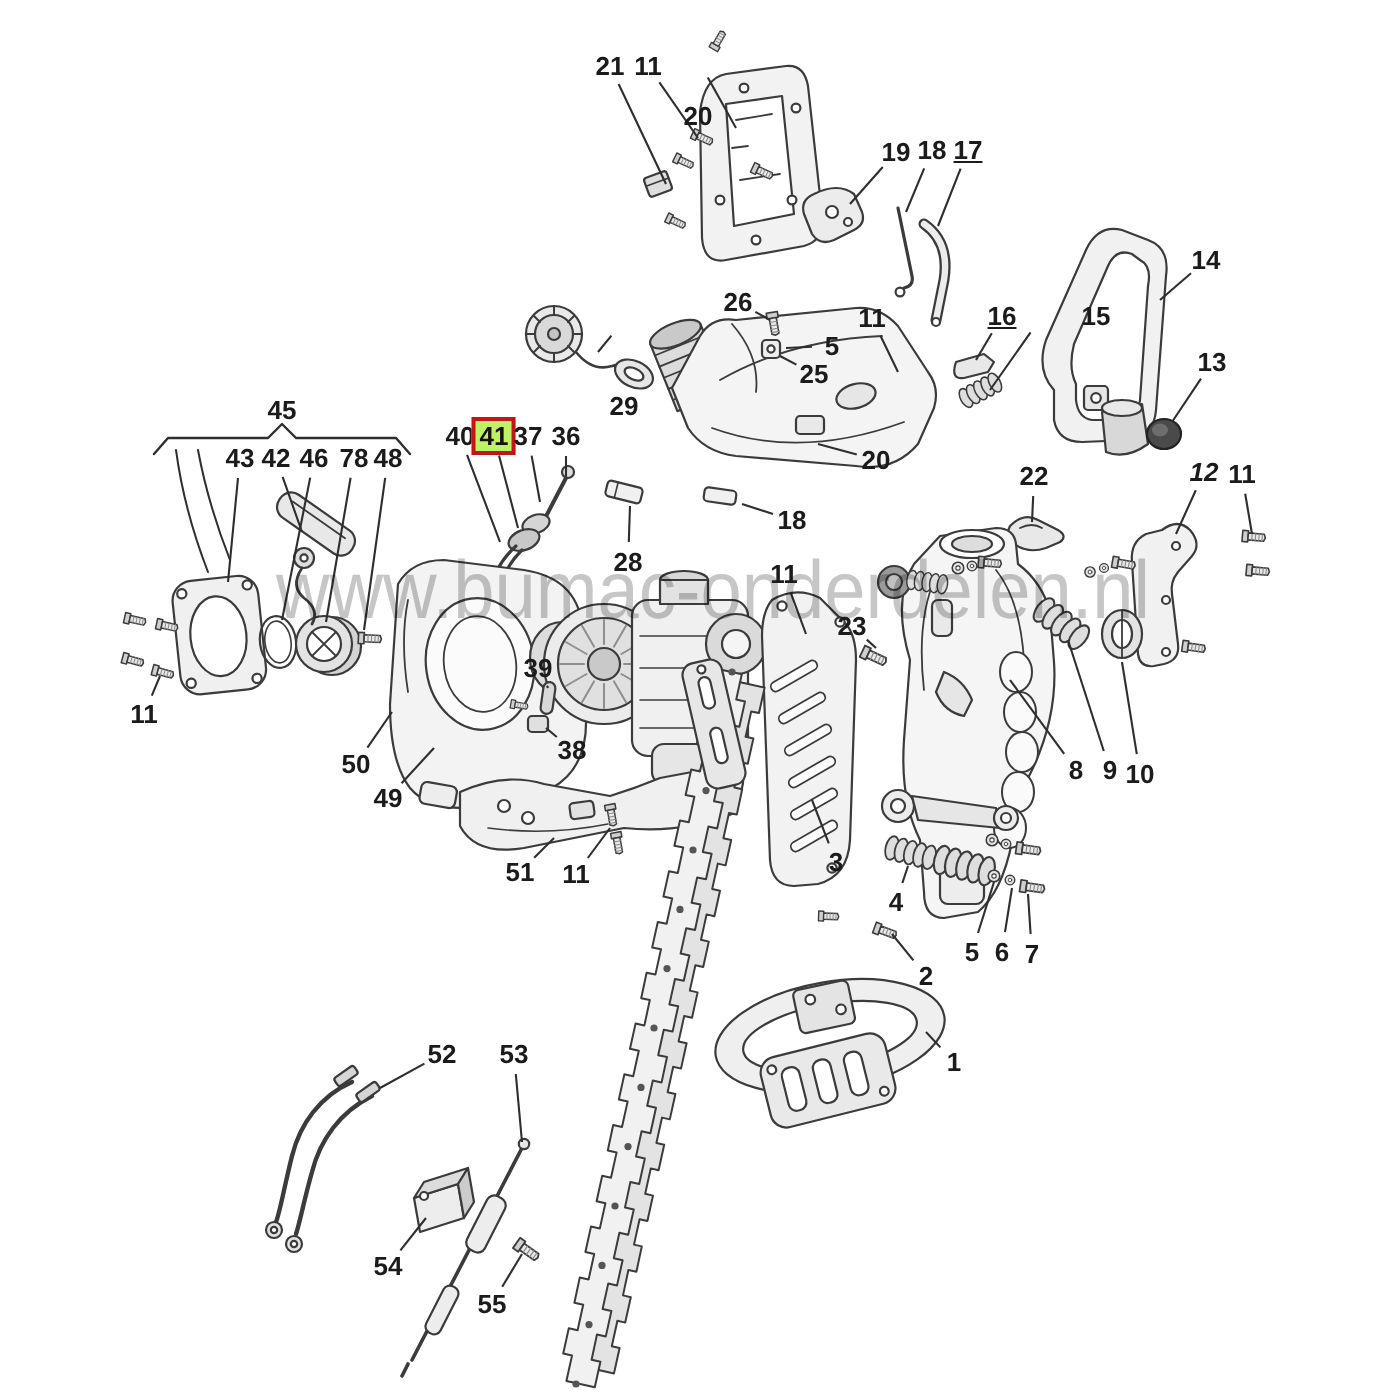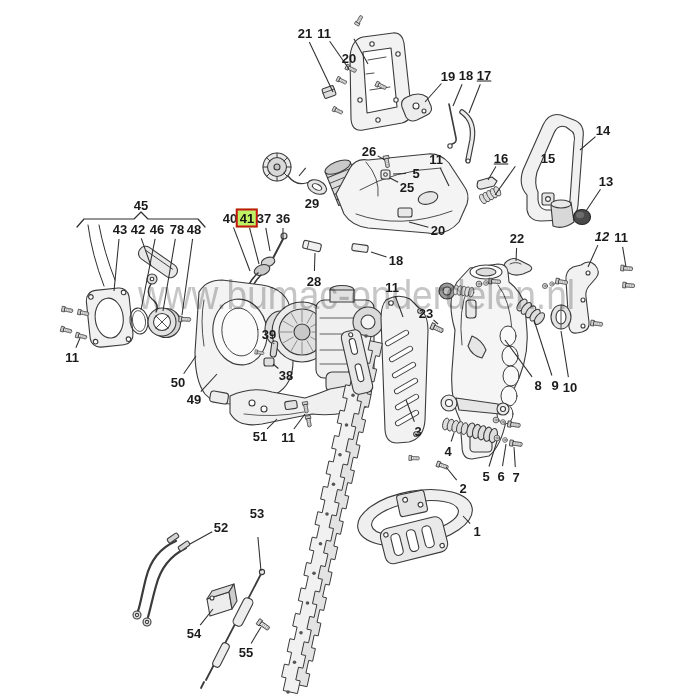--- a/index.html
+++ b/index.html
@@ -517,17 +517,17 @@
       <div class="plabel" style="left: 418px; top: 431px;">3</div>
       <div class="plabel" style="left: 260px; top: 436px;">51</div>
       <div class="plabel" style="left: 288px; top: 437px;">11</div>
       <div class="plabel" style="left: 448px; top: 451px;">4</div>
       <div class="plabel" style="left: 486px; top: 476px;">5</div>
       <div class="plabel" style="left: 501px; top: 476px;">6</div>
       <div class="plabel" style="left: 516px; top: 477px;">7</div>
       <div class="plabel" style="left: 463px; top: 488px;">2</div>
       <div class="plabel" style="left: 477px; top: 531px;">1</div>
       <div class="plabel" style="left: 221px; top: 527px;">52</div>
-      <div class="plabel" style="left: 257px; top: 513px;">53</div>
+      <div class="plabel" style="left: 257px; top: 527px;">53</div>
       <div class="plabel" style="left: 194px; top: 633px; text-align: center;">54</div>
       <div class="plabel" style="left: 246px; top: 652px;">55</div>
     </div>
 </div>
 
 </body></html>

